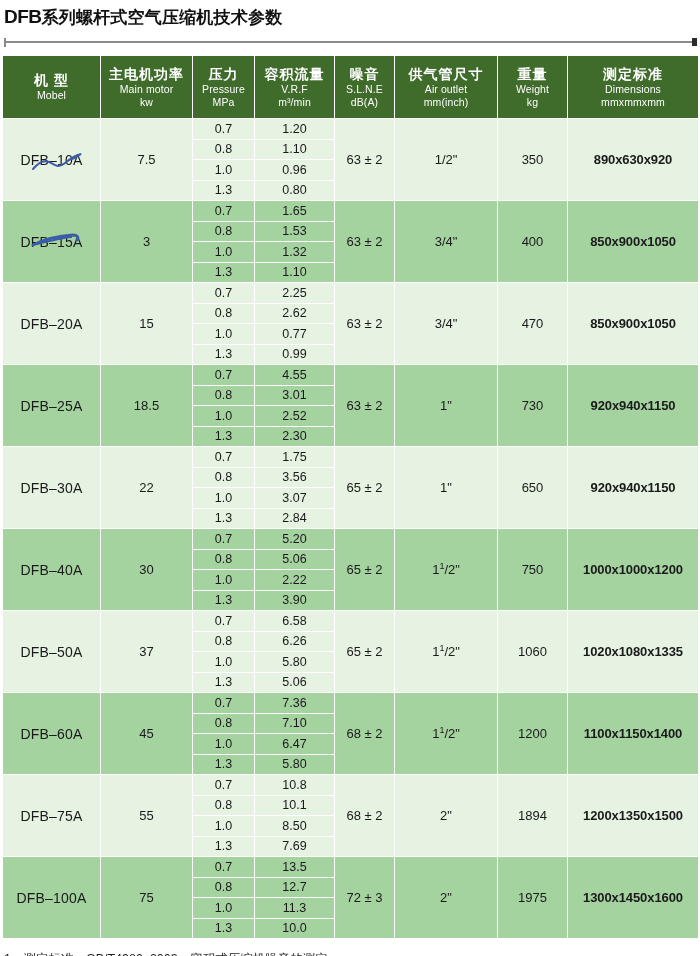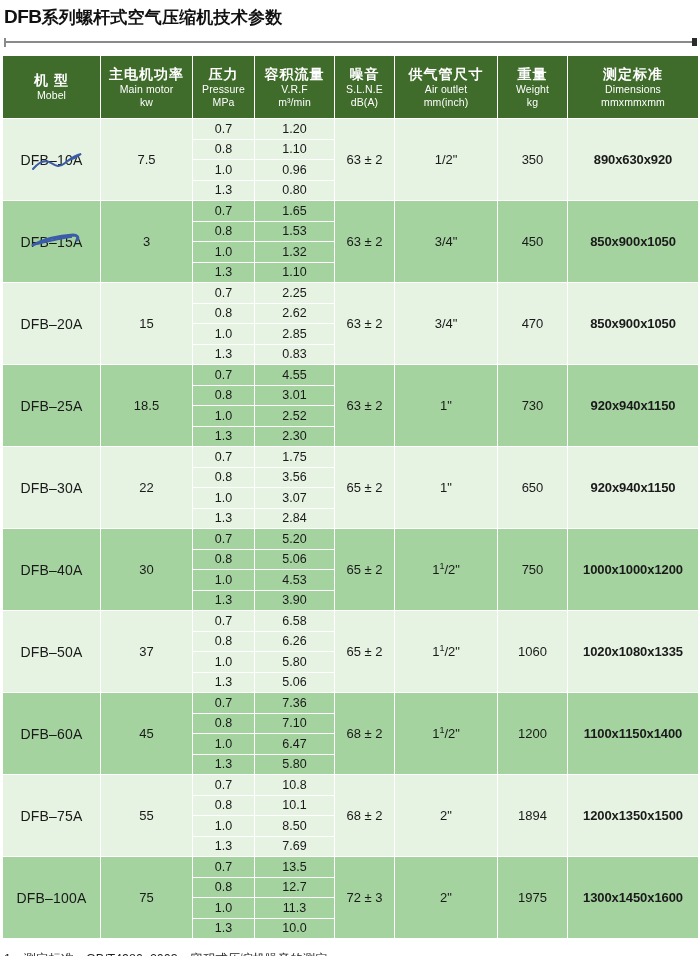--- a/index.html
+++ b/index.html
@@ -234,21 +234,21 @@
         <tr class="row-dark">
           <td class="c-model" rowspan="4">DFB–15A<svg class="ink ink-2" width="62" height="22" viewBox="0 0 62 22">
               <path d="M6 14 C16 9, 30 5, 46 4 C50 4, 52 6, 50 9" fill="none" stroke="#3b5ca8" stroke-width="3" stroke-linecap="round"></path>
               <path d="M10 13 C22 10, 34 7, 44 6" fill="none" stroke="#3b5ca8" stroke-width="2" stroke-linecap="round"></path>
             </svg></td>
           <td class="c-power" rowspan="4">3</td>
           <td class="c-press sub-cell">0.7</td>
           <td class="c-flow sub-cell">1.65</td>
           <td class="c-noise" rowspan="4">63 ± 2</td>
           <td class="c-outlet" rowspan="4">3/4"</td>
-          <td class="c-weight" rowspan="4">450</td>
+          <td class="c-weight" rowspan="4">400</td>
           <td class="c-dim" rowspan="4">850x900x1050</td>
         </tr>
         <tr class="row-dark">
           <td class="c-press sub-cell">0.8</td>
           <td class="c-flow sub-cell">1.53</td>
         </tr>
         <tr class="row-dark">
           <td class="c-press sub-cell">1.0</td>
           <td class="c-flow sub-cell">1.32</td>
         </tr>
@@ -265,25 +265,25 @@
           <td class="c-outlet" rowspan="4">3/4"</td>
           <td class="c-weight" rowspan="4">470</td>
           <td class="c-dim" rowspan="4">850x900x1050</td>
         </tr>
         <tr class="row-light">
           <td class="c-press sub-cell">0.8</td>
           <td class="c-flow sub-cell">2.62</td>
         </tr>
         <tr class="row-light">
           <td class="c-press sub-cell">1.0</td>
-          <td class="c-flow sub-cell">2.85</td>
-        </tr>
-        <tr class="row-light">
-          <td class="c-press sub-cell">1.3</td>
-          <td class="c-flow sub-cell">0.83</td>
+          <td class="c-flow sub-cell">0.77</td>
+        </tr>
+        <tr class="row-light">
+          <td class="c-press sub-cell">1.3</td>
+          <td class="c-flow sub-cell">0.99</td>
         </tr>
         <tr class="row-dark">
           <td class="c-model" rowspan="4">DFB–25A</td>
           <td class="c-power" rowspan="4">18.5</td>
           <td class="c-press sub-cell">0.7</td>
           <td class="c-flow sub-cell">4.55</td>
           <td class="c-noise" rowspan="4">63 ± 2</td>
           <td class="c-outlet" rowspan="4">1"</td>
           <td class="c-weight" rowspan="4">730</td>
           <td class="c-dim" rowspan="4">920x940x1150</td>
@@ -331,21 +331,21 @@
           <td class="c-outlet" rowspan="4">1<sup>1</sup>/2"</td>
           <td class="c-weight" rowspan="4">750</td>
           <td class="c-dim" rowspan="4">1000x1000x1200</td>
         </tr>
         <tr class="row-dark">
           <td class="c-press sub-cell">0.8</td>
           <td class="c-flow sub-cell">5.06</td>
         </tr>
         <tr class="row-dark">
           <td class="c-press sub-cell">1.0</td>
-          <td class="c-flow sub-cell">4.53</td>
+          <td class="c-flow sub-cell">2.22</td>
         </tr>
         <tr class="row-dark">
           <td class="c-press sub-cell">1.3</td>
           <td class="c-flow sub-cell">3.90</td>
         </tr>
         <tr class="row-light">
           <td class="c-model" rowspan="4">DFB–50A</td>
           <td class="c-power" rowspan="4">37</td>
           <td class="c-press sub-cell">0.7</td>
           <td class="c-flow sub-cell">6.58</td>

